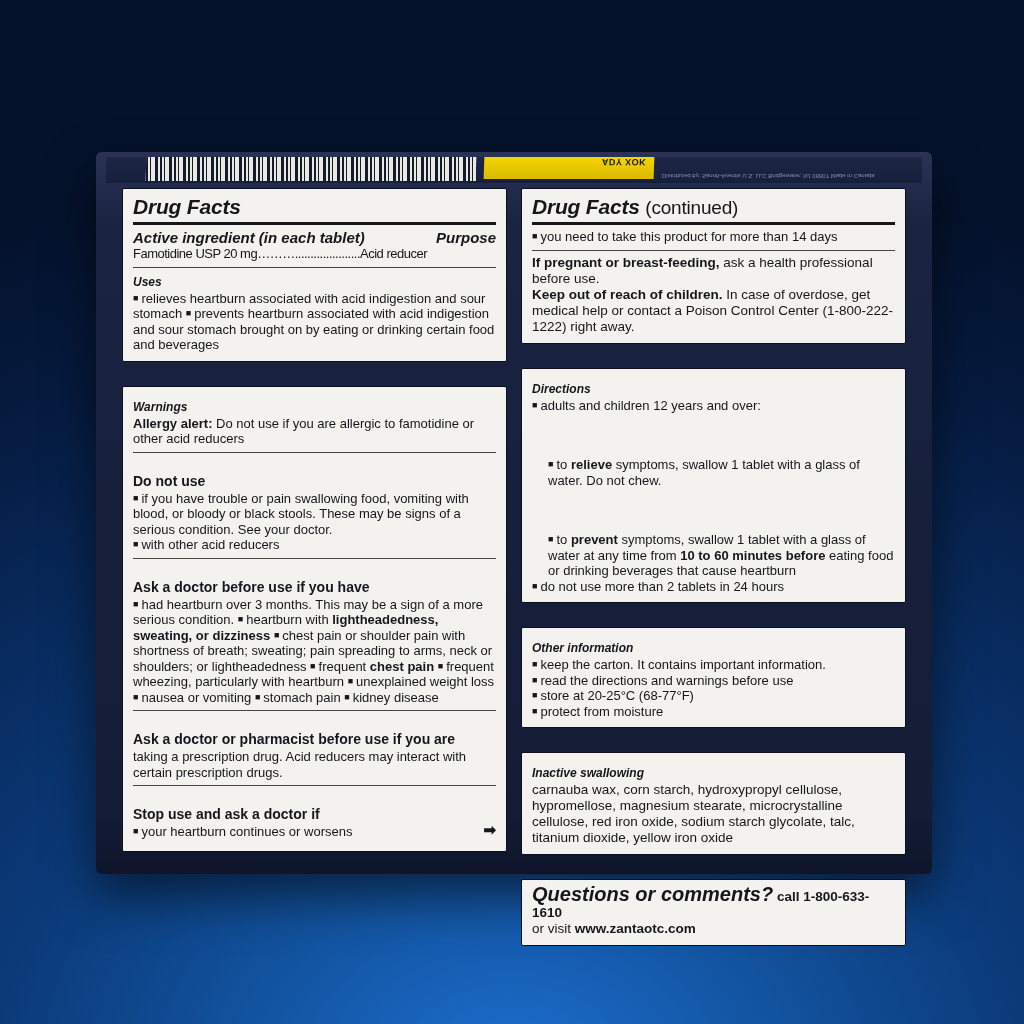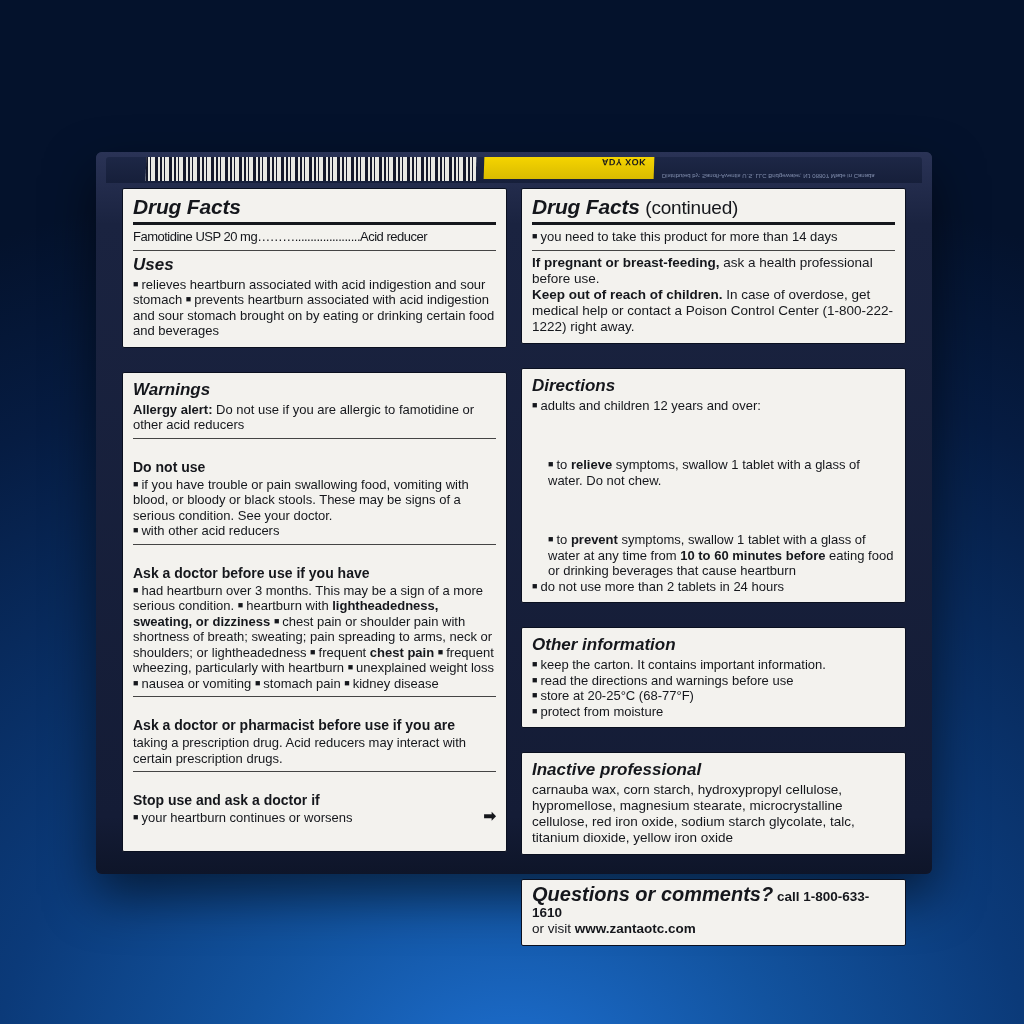--- a/index.html
+++ b/index.html
@@ -58,21 +58,21 @@
   }
   .box.grow{flex:1;}
   .hdr{
     font-size:21px;font-weight:bold;font-style:italic;letter-spacing:-.2px;
     padding-bottom:2px;
   }
   .hdr .cont{font-style:normal;font-weight:normal;font-size:19px;}
   .rule{height:3px;background:#15171c;margin:1px 0 4px 0;}
   .thin{height:1px;background:#444;margin:5px 0 4px 0;}
   .ai-row{display:flex;justify-content:space-between;align-items:baseline;font-size:15px;font-weight:bold;font-style:italic;}
-  .sec-title{font-size:17px;font-weight:bold;font-style:italic;margin:1px 0 2px 0;}
+  .sec-title{font-size:12px;font-weight:bold;font-style:italic;margin:7px 0 2px 0;}
   .sec-title-b{font-size:14px;font-weight:bold;margin:20px 0 2px 0;}
   p{margin:0;font-size:13px;line-height:15.5px;}
   p.t14{font-size:13.5px;line-height:16px;}
   .b{font-weight:bold;}
   .sq{font-size:9px;vertical-align:2px;margin-right:3px;}
   .sub{margin-left:16px;margin-top:44px;}
   .arrow{float:right;font-size:15px;font-weight:bold;line-height:12px;}
   .dots{letter-spacing:-.5px;}
 </style>
 </head>
@@ -89,20 +89,24 @@
       <div class="tinytext">Distributed by: Sanofi-Aventis U.S. LLC Bridgewater, NJ 08807 Made in Canada</div>
     </div>
 
     <div class="panels">
 
       <div class="col">
 
         <div class="box">
           <div class="hdr">Drug Facts</div>
           <div class="rule"></div>
+          <div class="ai-row">
+            <span>Active ingredient (in each tablet)</span>
+            <span>Purpose</span>
+          </div>
           <p class="dots">Famotidine USP 20 mg……….....................Acid reducer</p>
           <div class="thin"></div>
 
           <div class="sec-title">Uses</div>
           <p>
             <span class="sq">■</span><span>relieves heartburn associated with acid indigestion and sour stomach</span>
             <span class="sq">■</span><span>prevents heartburn associated with acid indigestion and sour stomach brought on by eating or drinking certain food and beverages</span>
           </p>
         </div>
 
@@ -173,21 +177,21 @@
 
         <div class="box">
           <div class="sec-title">Other information</div>
           <p><span class="sq">■</span><span>keep the carton. It contains important information.</span></p>
           <p><span class="sq">■</span><span>read the directions and warnings before use</span></p>
           <p><span class="sq">■</span><span>store at 20-25°C (68-77°F)</span></p>
           <p><span class="sq">■</span><span>protect from moisture</span></p>
         </div>
 
         <div class="box grow">
-          <div class="sec-title">Inactive professional</div>
+          <div class="sec-title">Inactive swallowing</div>
           <p class="t14">carnauba wax, corn starch, hydroxypropyl cellulose, hypromellose, magnesium stearate, microcrystalline cellulose, red iron oxide, sodium starch glycolate, talc, titanium dioxide, yellow iron oxide</p>
         </div>
 
         <div class="box">
           <p class="t14">
             <span class="b" style="font-style:italic;font-size:20px">Questions or comments?</span><span class="b"> call 1-800-633-1610</span>
           </p>
           <p class="t14">
             <span>or visit </span><span class="b">www.zantaotc.com</span>
           </p>

